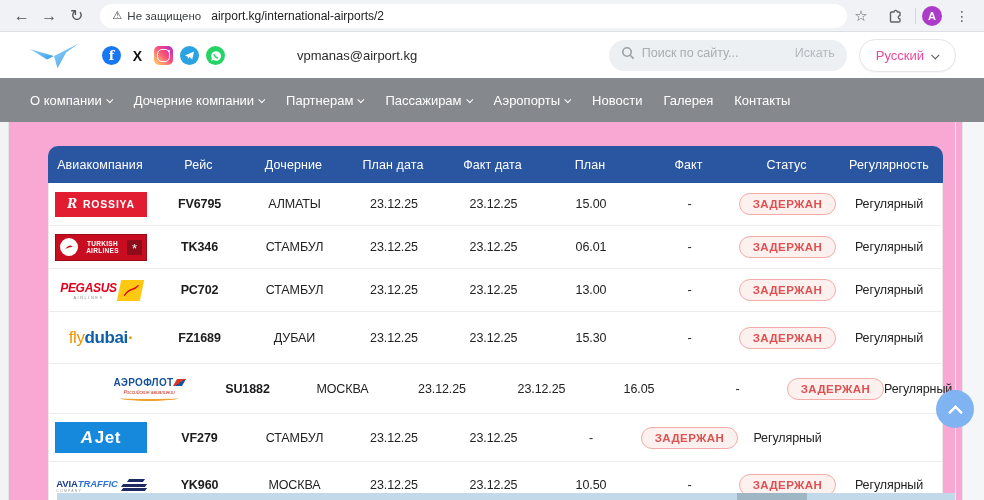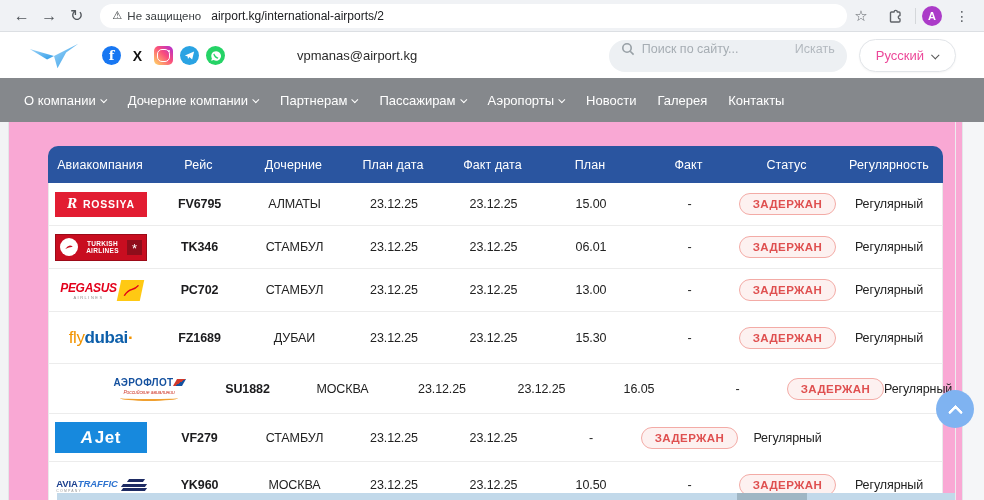--- a/index.html
+++ b/index.html
@@ -26,31 +26,31 @@
   .socials { display:flex; align-items:center; gap:7px; margin-left:22px; }
   .si { width:19px; height:19px; border-radius:50%; display:flex; align-items:center; justify-content:center; position:relative; }
   .si.fb { background:#1877f2; color:#fff; font-size:13px; font-weight:bold; font-family:"DejaVu Serif",serif; }
   .si.xx { background:transparent; color:#111; font-size:14px; font-weight:bold; }
   .si.ig { border-radius:5px; background:linear-gradient(45deg,#ffd065 5%,#fa4e7b 55%,#b62ecd 95%); }
   .ig-ring { position:absolute; inset:3px; border:1.4px solid #fff; border-radius:5px; }
   .ig-dot { position:absolute; right:3.5px; top:3.5px; width:2px; height:2px; background:#fff; border-radius:50%; }
   .si.tg { background:#2aa3e3; }
   .si.wa { background:#25d366; }
   .hdr-email { margin-left:72px; font-size:13px; color:#2b2b2b; }
-  .search-pill { margin-left:auto; width:238px; height:31px; background:#edf0f3; border-radius:17px; display:flex; align-items:flex-end; padding:16px 12px; }
+  .search-pill { margin-left:auto; width:238px; height:31px; background:#edf0f3; border-radius:17px; display:flex; align-items:flex-start; padding:6px 12px; }
   .search-input { flex:1; border:none; outline:none; background:transparent; font-size:12.5px; color:#444; margin-left:7px; font-family:inherit; min-width:0; }
   .search-input::placeholder { color:#a6adb3; }
   .search-go { font-size:12.5px; color:#b3b9bf; cursor:pointer; white-space:nowrap; }
   .lang-btn { margin-left:12px; margin-right:28px; height:33px; padding:0 16px; background:#fff; border:1px solid #e2e5e9; border-radius:18px; display:flex; align-items:center; gap:9px; box-shadow:0 1px 2px rgba(0,0,0,.04); cursor:pointer; }
   .lang-label { font-size:13px; color:#ec4899; }
   .chev { width:6px; height:6px; border-left:1.6px solid #555; border-bottom:1.6px solid #555; transform:rotate(-45deg) translateY(-1px); }
   .chev.w { border-color:#fff; width:5px; height:5px; }
 
   
-  .main-nav { position:absolute; left:0; top:78px; width:984px; height:44px; background:#85888c; display:flex; align-items:center; gap:21px; padding-left:24px; }
+  .main-nav { position:absolute; left:0; top:78px; width:984px; height:44px; background:#85888c; display:flex; align-items:center; gap:21px; padding-left:30px; }
   .nav-item { display:flex; align-items:center; gap:6px; color:#fff; font-size:13px; cursor:pointer; white-space:nowrap; }
 
   
   .content { position:absolute; left:0; top:122px; width:984px; height:470px; background:#f9a8d4; }
   .edge-left { position:absolute; left:0; top:0; width:9px; height:378px; background:#f2f3f5; border-right:1px solid #e4e5e8; }
   .edge-right { position:absolute; left:962px; top:0; width:22px; height:378px; background:#f5f6f8; border-left:1px solid #e4e6e9; }
   .page-rborder { position:absolute; left:955px; top:0; width:1px; height:378px; background:#ececee; }
 
   .ftable { position:absolute; left:48px; top:24px; width:895px; --cols:104px 93px 97px 102px 97px 98px 99px 97px 1fr; }
   .thead { display:grid; grid-template-columns:var(--cols); background:#2a55a0; border-radius:10px 10px 0 0; height:37px; }

